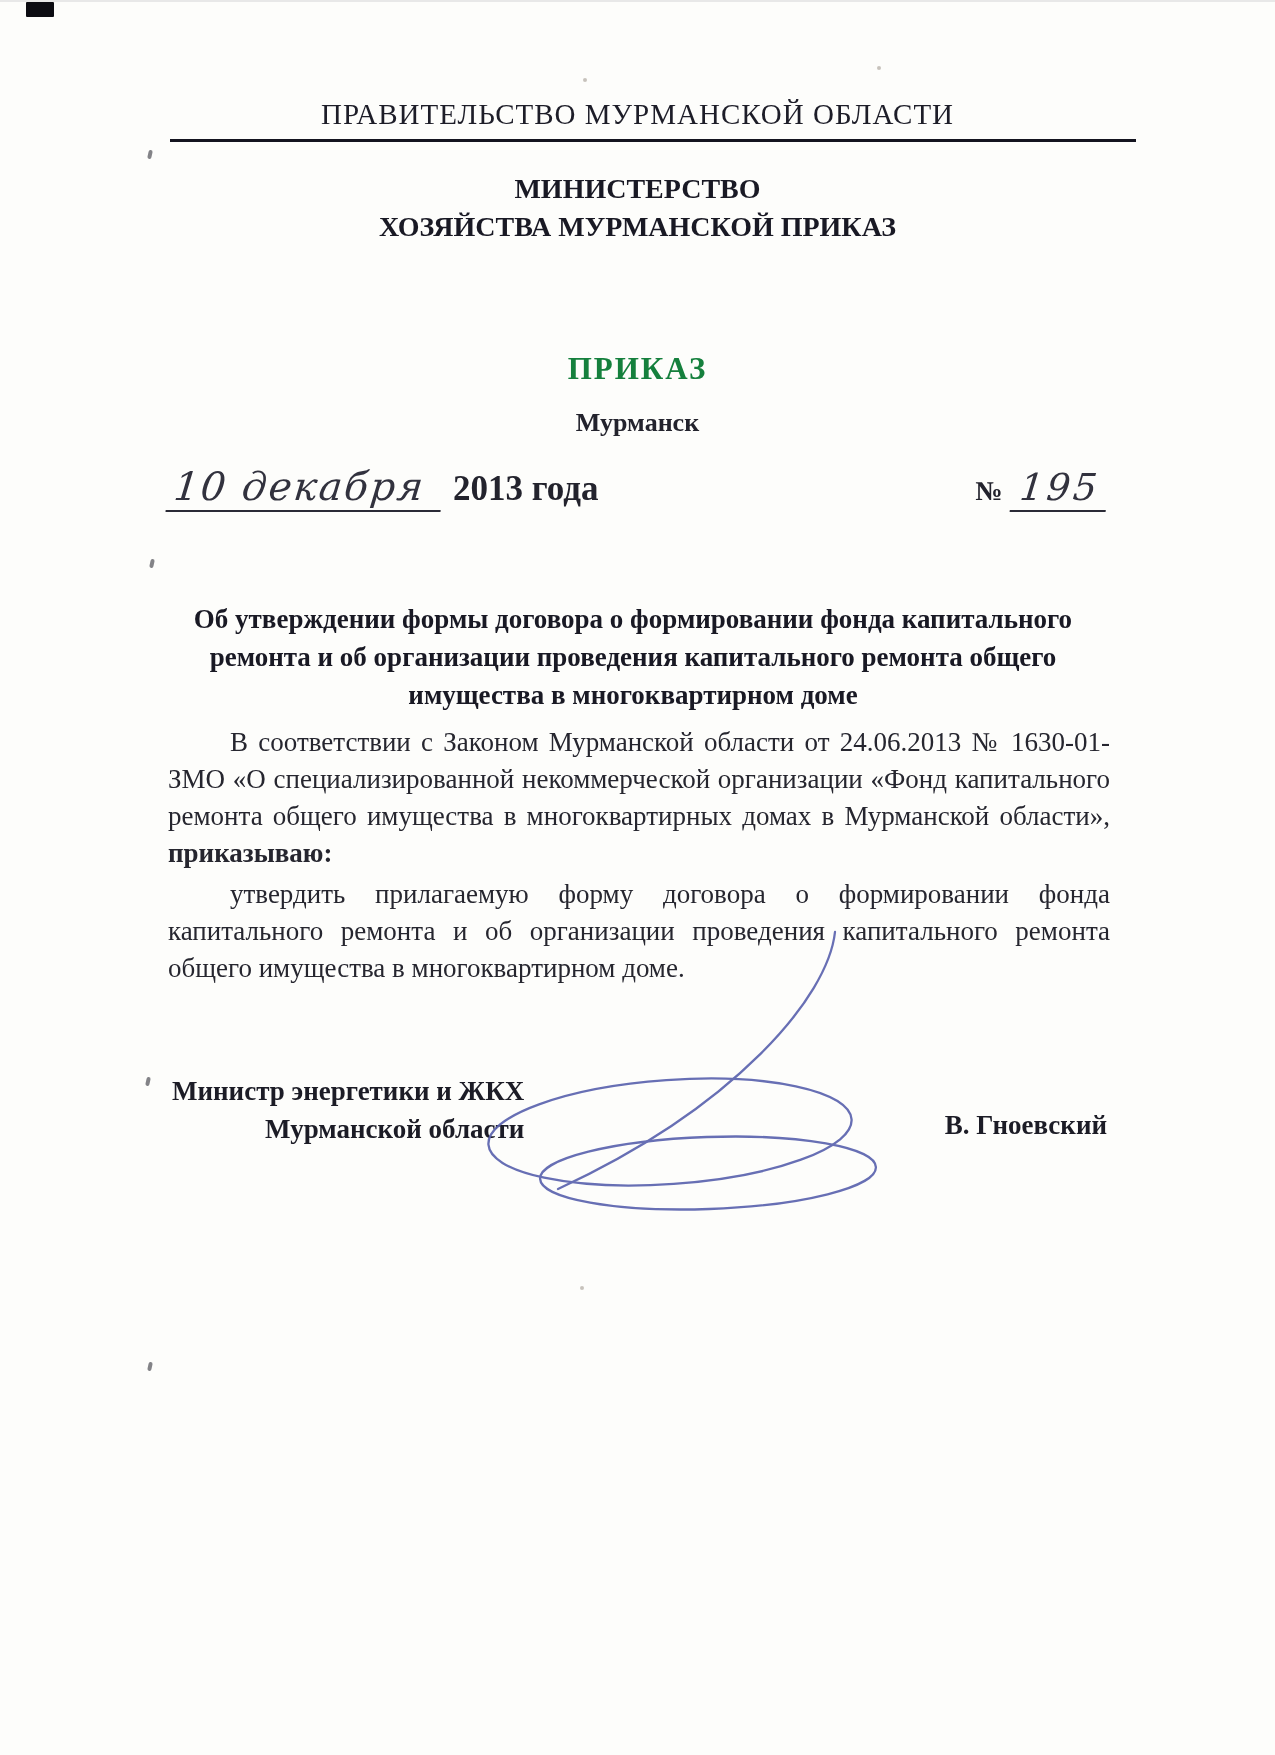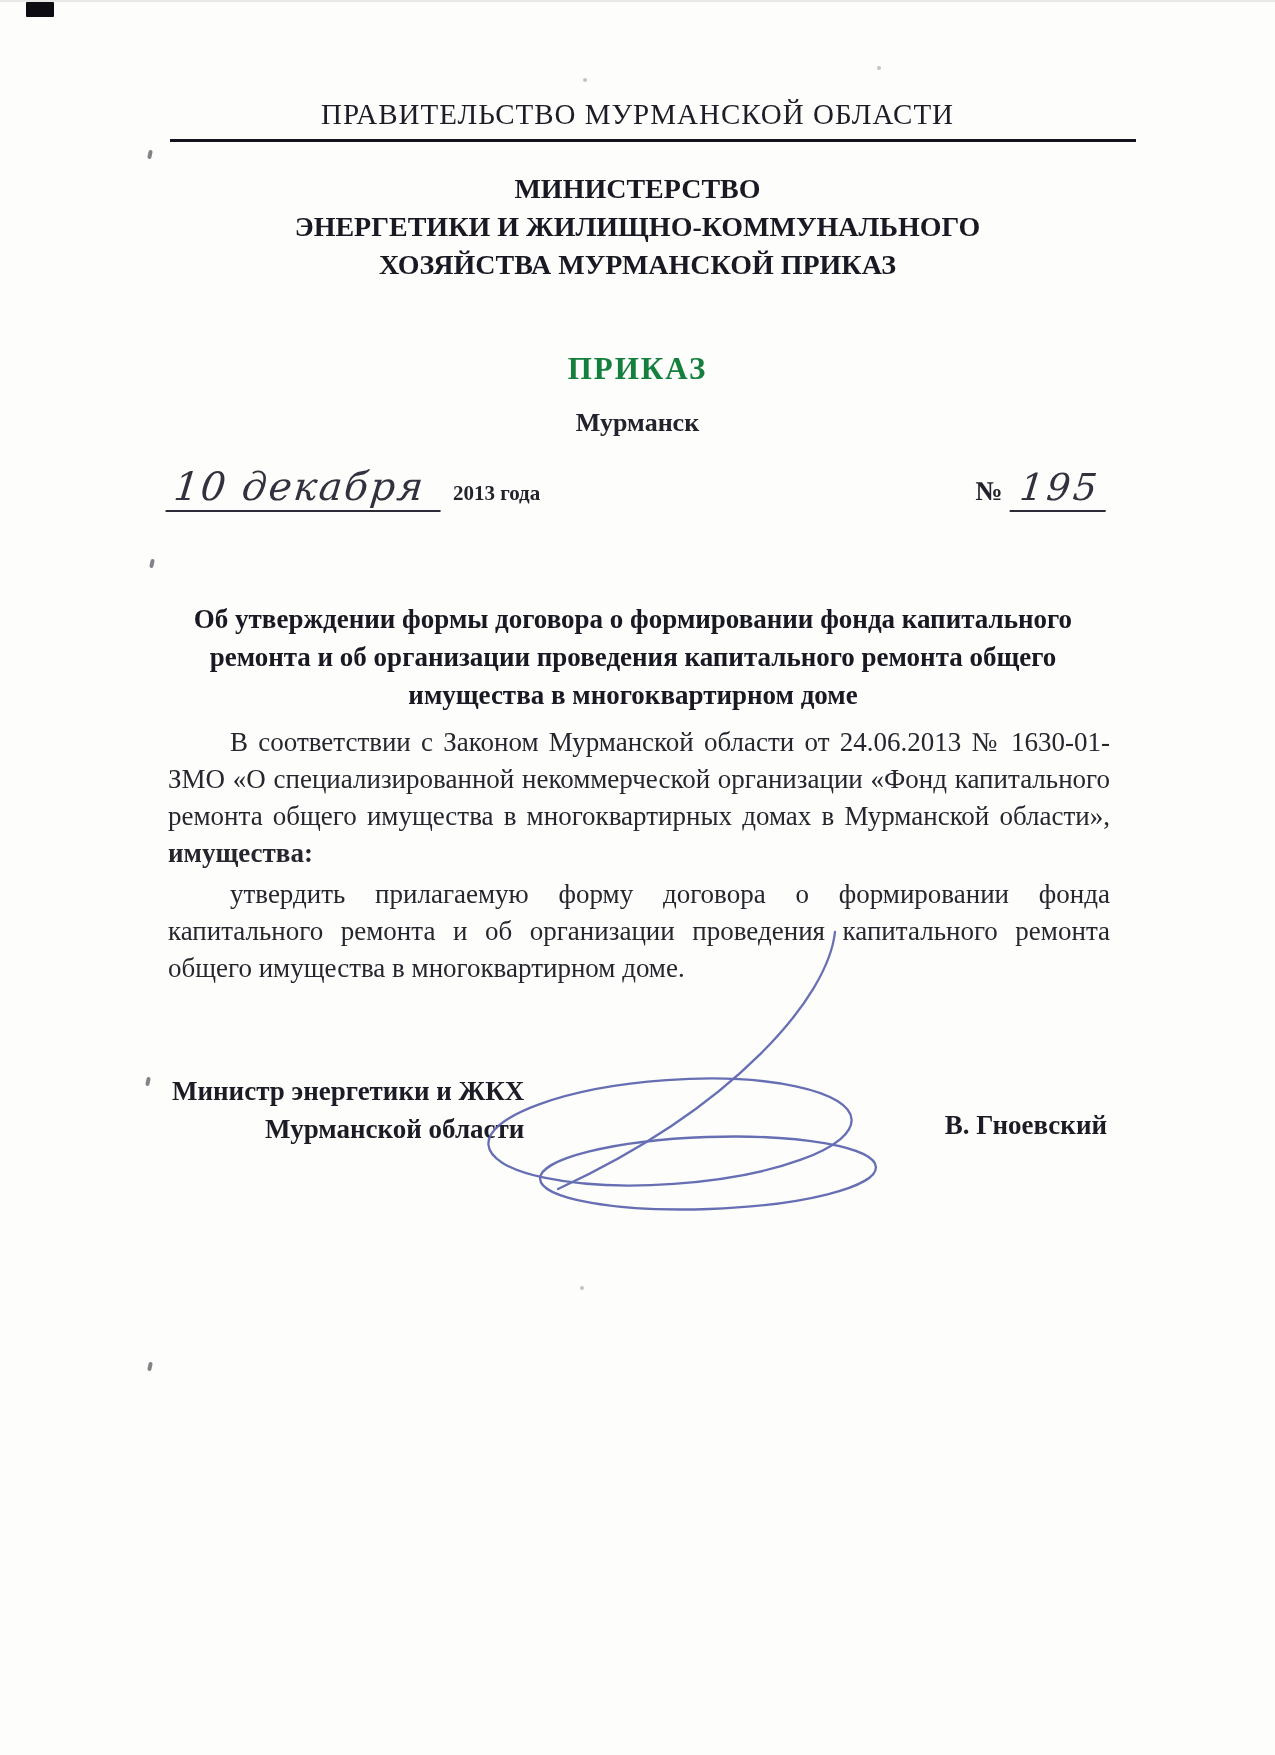--- a/index.html
+++ b/index.html
@@ -36,21 +36,21 @@
     color:#32323e;
     transform:skewX(-6deg);
     display:inline-block;
   }
   .hw-date {
     font-size:39px; letter-spacing:2px;
     border-bottom:2.5px solid #2b2b36;
     padding:0 18px 1px 6px;
     margin-right:10px;
   }
-  .typed-year { font-weight:bold; font-size:21px; }
+  .typed-year { font-weight:bold; font-size:35px; }
   .num-group { margin-left:auto; display:flex; align-items:baseline; }
   .num-sign { font-weight:bold; font-size:27px; margin-right:10px; }
   .hw-num {
     font-size:37px; letter-spacing:3px;
     border-bottom:2.5px solid #2b2b36;
     padding:0 8px 1px 8px;
   }
 
   .doc-title {
     top:598px; left:190px; right:199px;
@@ -89,39 +89,38 @@
   <div class="abs tick" style="left:148px; top:1360px;"></div>
   <div class="abs dot" style="left:583px; top:76px;"></div>
   <div class="abs dot" style="left:877px; top:64px;"></div>
   <div class="abs dot" style="left:580px; top:1284px;"></div>
 
   <div class="abs center gov-title">ПРАВИТЕЛЬСТВО МУРМАНСКОЙ ОБЛАСТИ</div>
   <div class="abs header-rule"></div>
 
   <div class="abs center ministry">
     <div>МИНИСТЕРСТВО</div>
-    <div>ЭНЕРГЕТИКИ И ЖИЛИЩНО-КОММУНАЛЬНОГО</div>
     <div>ХОЗЯЙСТВА МУРМАНСКОЙ ПРИКАЗ</div>
   </div>
 
   <div class="abs center doc-type">ПРИКАЗ</div>
   <div class="abs center city">Мурманск</div>
 
   <div class="abs date-row">
     <span class="hw hw-date">10 декабря</span>
     <span class="typed-year">2013 года</span>
     <span class="num-group">
       <span class="num-sign">№</span>
       <span class="hw hw-num">195</span>
     </span>
   </div>
 
   <div class="abs doc-title">Об утверждении формы договора о формировании фонда капитального ремонта и об организации проведения капитального ремонта общего имущества в многоквартирном доме</div>
 
-  <div class="abs para para-1"><span>В соответствии с Законом Мурманской области от 24.06.2013 № 1630-01-ЗМО «О специализированной некоммерческой организации «Фонд капитального ремонта общего имущества в многоквартирных домах в Мурманской области»,</span> <span class="bold">имущества:</span></div>
+  <div class="abs para para-1"><span>В соответствии с Законом Мурманской области от 24.06.2013 № 1630-01-ЗМО «О специализированной некоммерческой организации «Фонд капитального ремонта общего имущества в многоквартирных домах в Мурманской области»,</span> <span class="bold">приказываю:</span></div>
 
   <div class="abs para para-2">утвердить прилагаемую форму договора о формировании фонда капитального ремонта и об организации проведения капитального ремонта общего имущества в многоквартирном доме.</div>
 
   <div class="abs minister-position">
     <div>Министр энергетики и ЖКХ</div>
     <div>Мурманской области</div>
   </div>
 
   <svg class="abs sig-svg" width="500" height="320" viewBox="0 0 500 320">
     <g fill="none" stroke="#5b63ae" stroke-width="2.3" stroke-linecap="round" opacity="0.92">

